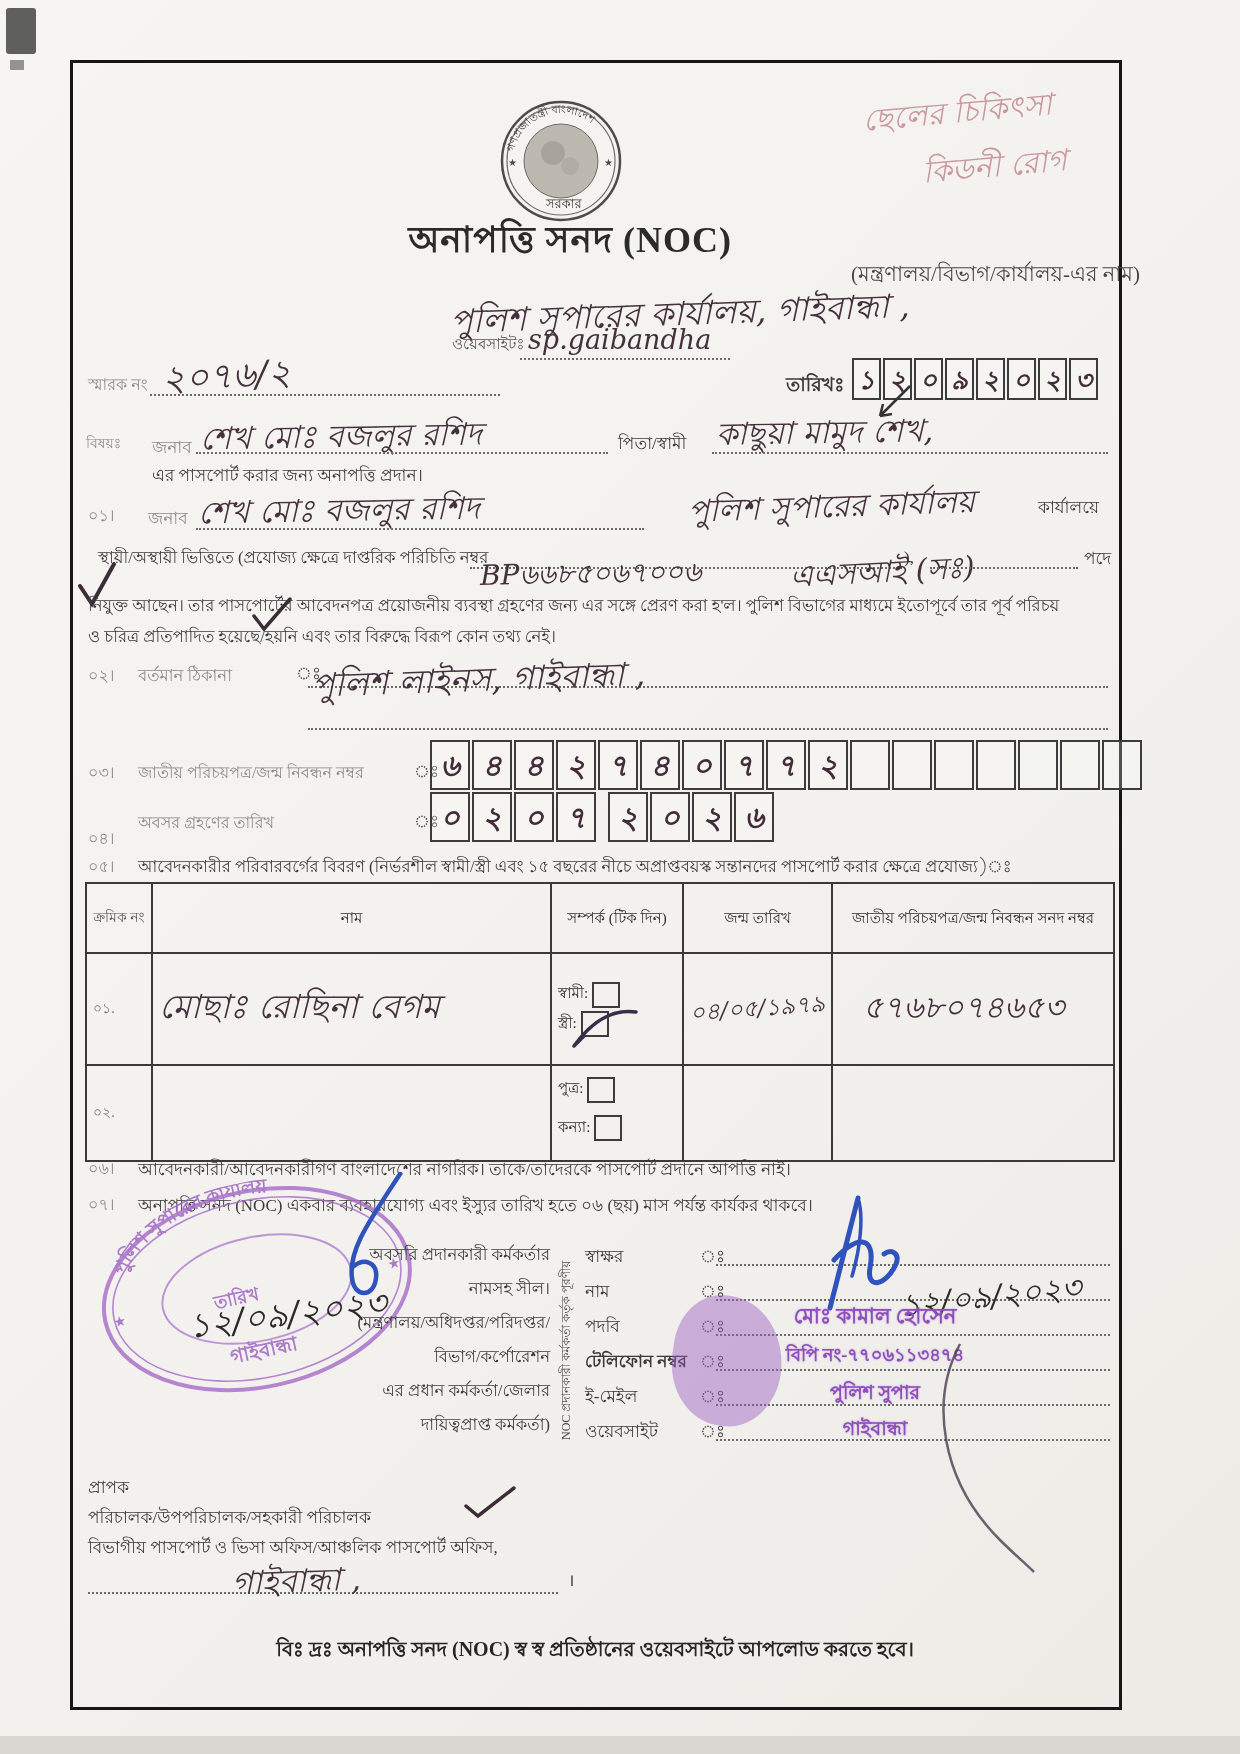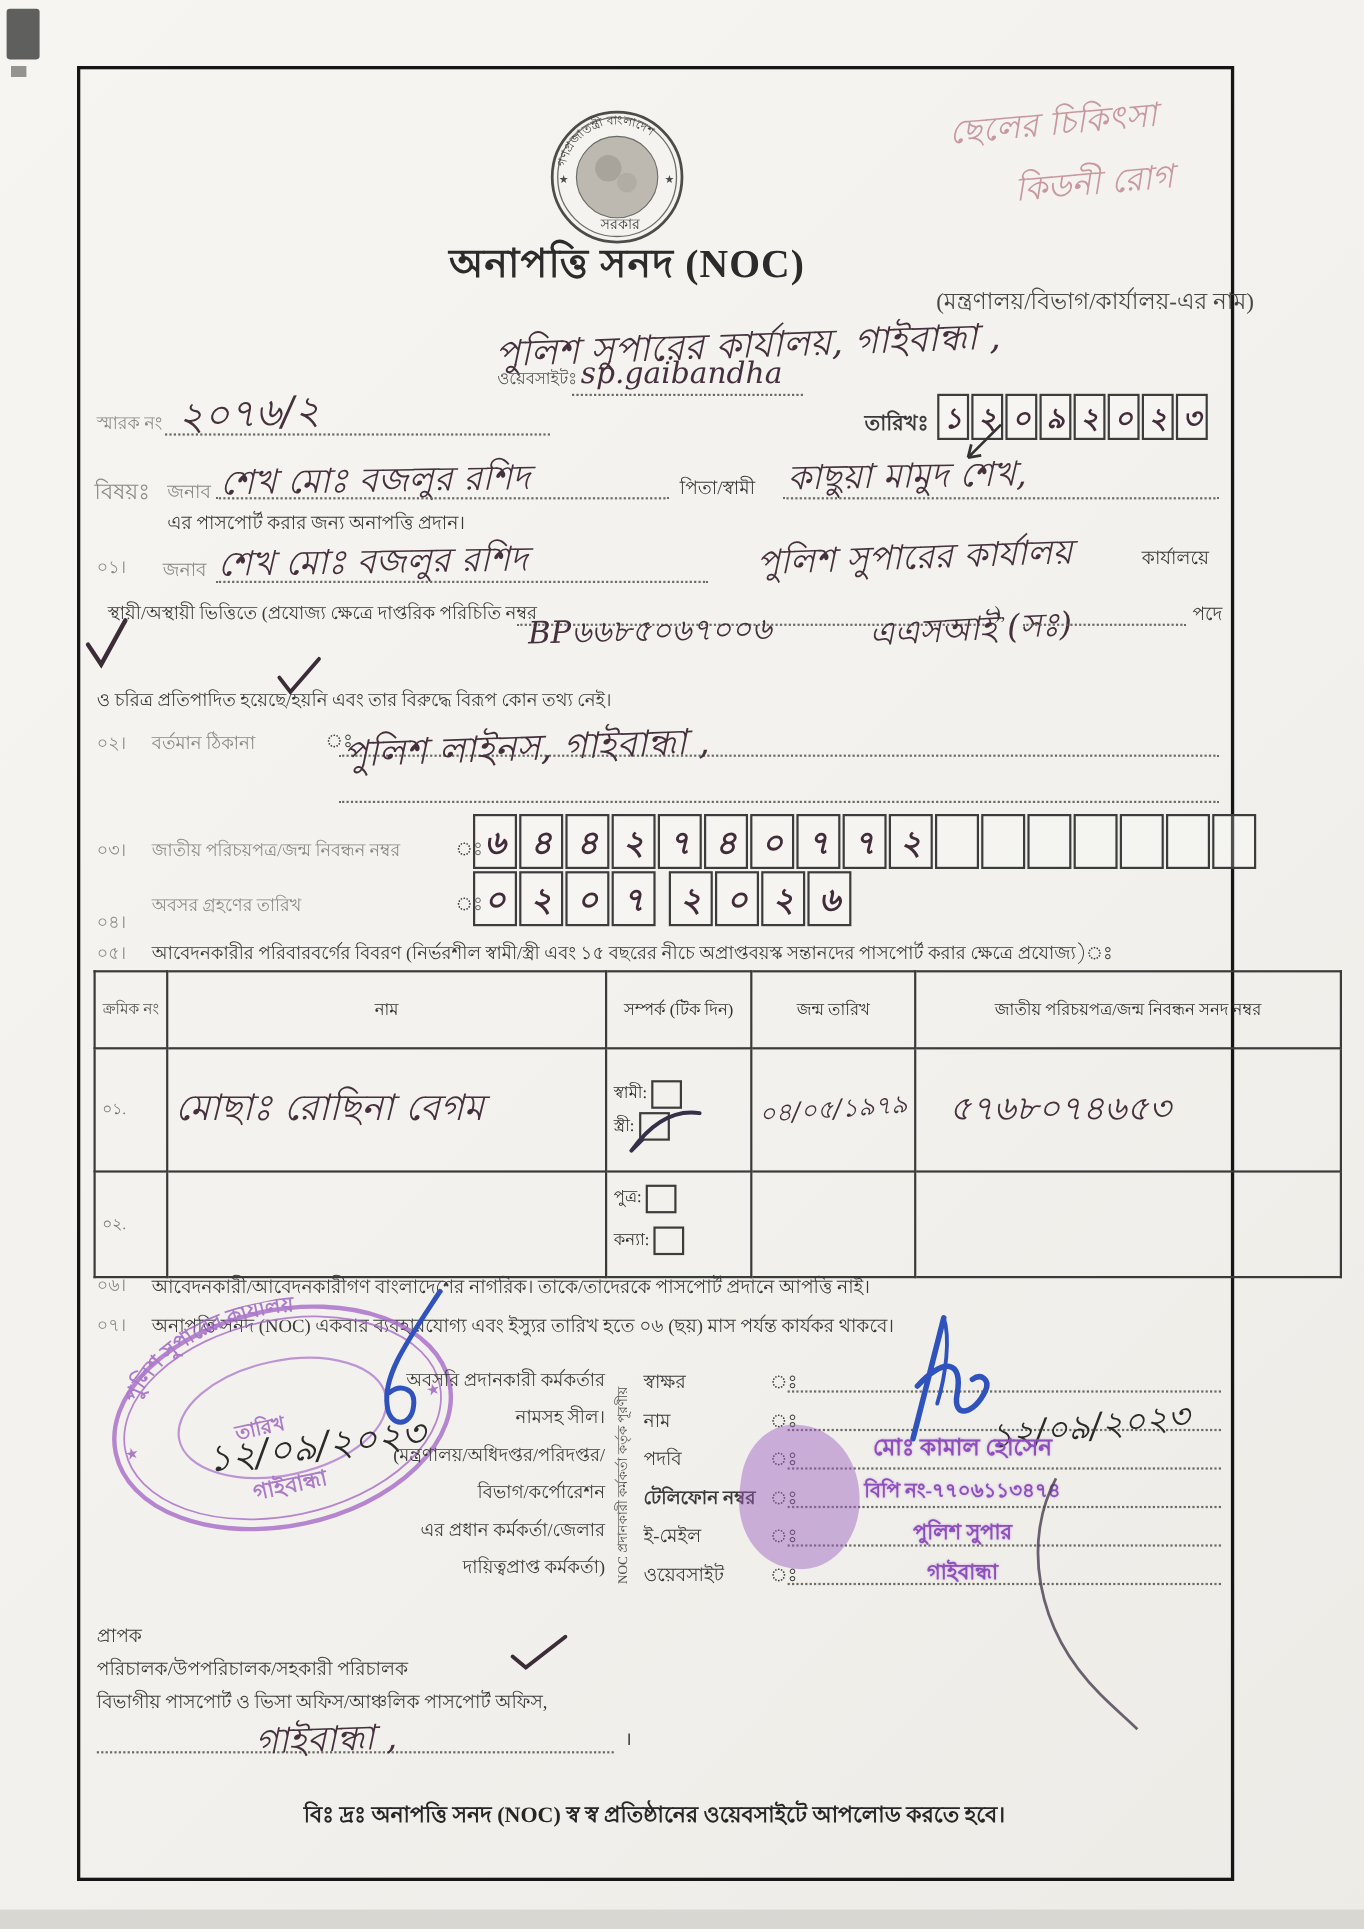--- a/index.html
+++ b/index.html
@@ -64,21 +64,21 @@
     <div class="dbox" style="width:25px;height:38px;"><span style="font-size:26px;">১</span></div>
     <div class="dbox" style="width:25px;height:38px;"><span style="font-size:26px;">২</span></div>
     <div class="dbox" style="width:25px;height:38px;"><span style="font-size:26px;">০</span></div>
     <div class="dbox" style="width:25px;height:38px;"><span style="font-size:26px;">৯</span></div>
     <div class="dbox" style="width:25px;height:38px;"><span style="font-size:26px;">২</span></div>
     <div class="dbox" style="width:25px;height:38px;"><span style="font-size:26px;">০</span></div>
     <div class="dbox" style="width:25px;height:38px;"><span style="font-size:26px;">২</span></div>
     <div class="dbox" style="width:25px;height:38px;"><span style="font-size:26px;">৩</span></div>
   </div>
 
-  <div class="abs pr faint" style="left:86px;top:432px;font-size:20px;">বিষয়ঃ</div>
+  <div class="abs pr faint" style="left:86px;top:432px;font-size:14px;">বিষয়ঃ</div>
   <div class="abs pr faint" style="left:152px;top:434px;font-size:17px;">জনাব</div>
   <div class="abs hw" style="left:200px;top:412px;font-size:31px;transform:rotate(-1deg);">শেখ মোঃ বজলুর রশিদ</div>
   <div class="abs dots" style="left:196px;top:452px;width:412px;"></div>
   <svg class="abs" style="left:868px;top:382px;" width="46" height="44" viewBox="0 0 46 44">
     <path d="M42,4 L12,34 M12,34 L24,32 M12,34 L15,22" stroke="#333" stroke-width="2.5" fill="none"></path>
   </svg>
   <div class="abs pr" style="left:618px;top:430px;font-size:17px;">পিতা/স্বামী</div>
   <div class="abs hw" style="left:716px;top:408px;font-size:31px;transform:rotate(-1deg);">কাছুয়া মামুদ শেখ,</div>
   <div class="abs dots" style="left:712px;top:452px;width:396px;"></div>
   <div class="abs pr" style="left:152px;top:462px;font-size:17px;">এর পাসপোর্ট করার জন্য অনাপত্তি প্রদান।</div>
@@ -92,20 +92,21 @@
   <svg class="abs" style="left:76px;top:560px;" width="42" height="48" viewBox="0 0 42 48">
     <path d="M4,26 L16,44 L38,4" stroke="#3c2c38" stroke-width="4" fill="none" stroke-linecap="round"></path>
   </svg>
   <div class="abs pr" style="left:98px;top:545px;font-size:16.5px;">স্থায়ী/অস্থায়ী ভিত্তিতে (প্রযোজ্য ক্ষেত্রে দাপ্তরিক পরিচিতি নম্বর</div>
   <div class="abs dots" style="left:470px;top:567px;width:432px;"></div>
   <div class="abs hw" style="left:480px;top:552px;font-size:28px;transform:rotate(-1deg);">BP৬৬৮৫০৬৭০০৬</div>
   <div class="abs pr" style="left:904px;top:548px;font-size:17px;">),</div>
   <div class="abs hw" style="left:790px;top:548px;font-size:30px;transform:rotate(-3deg);">এএসআই (সঃ)</div>
   <div class="abs dots" style="left:930px;top:567px;width:148px;"></div>
   <div class="abs pr" style="left:1084px;top:545px;font-size:17px;">পদে</div>
+  <div class="abs pr" style="left:88px;top:593px;font-size:16.5px;width:1030px;">নিযুক্ত আছেন। তার পাসপোর্টের আবেদনপত্র প্রয়োজনীয় ব্যবস্থা গ্রহণের জন্য এর সঙ্গে প্রেরণ করা হ'ল। পুলিশ বিভাগের মাধ্যমে  ইতোপূর্বে তার পূর্ব পরিচয়</div>
   <svg class="abs" style="left:250px;top:596px;" width="44" height="36" viewBox="0 0 44 36">
     <path d="M4,20 L14,33 L40,3" stroke="#3c2c38" stroke-width="3.5" fill="none" stroke-linecap="round"></path>
   </svg>
   <div class="abs pr" style="left:88px;top:624px;font-size:16.5px;">ও চরিত্র প্রতিপাদিত হয়েছে/হয়নি এবং তার বিরুদ্ধে বিরূপ কোন তথ্য নেই।</div>
 
   <div class="abs pr faint" style="left:88px;top:663px;font-size:16px;">০২।</div>
   <div class="abs pr faint" style="left:138px;top:663px;font-size:16.5px;">বর্তমান ঠিকানা</div>
   <div class="abs pr" style="left:296px;top:660px;font-size:17px;">ঃ</div>
   <div class="abs dots" style="left:308px;top:686px;width:800px;"></div>
   <div class="abs hw" style="left:312px;top:654px;font-size:33px;transform:rotate(-2deg);">পুলিশ লাইনস, গাইবান্ধা ,</div>
@@ -144,21 +145,21 @@
     <div class="dbox" style="width:36px;height:46px;margin-right:8px;"><span style="font-size:30px;">৭</span></div>
     <div class="dbox" style="width:36px;height:46px;"><span style="font-size:30px;">২</span></div>
     <div class="dbox" style="width:36px;height:46px;"><span style="font-size:30px;">০</span></div>
     <div class="dbox" style="width:36px;height:46px;"><span style="font-size:30px;">২</span></div>
     <div class="dbox" style="width:36px;height:46px;"><span style="font-size:30px;">৬</span></div>
   </div>
 
   <div class="abs pr faint" style="left:88px;top:854px;font-size:16px;">০৫।</div>
   <div class="abs pr" style="left:138px;top:854px;font-size:16.5px;">আবেদনকারীর পরিবারবর্গের বিবরণ (নির্ভরশীল স্বামী/স্ত্রী এবং ১৫ বছরের নীচে অপ্রাপ্তবয়স্ক সন্তানদের পাসপোর্ট করার ক্ষেত্রে প্রযোজ্য)ঃ</div>
 
-  <table class="fam abs" style="left:85px;top:882px;width:1135px;">
+  <table class="fam abs" style="left:85px;top:882px;width:1030px;">
     <tbody>
         <tr style="height:70px;">
       <th style="width:52px;font-size:14px;font-weight:normal;color:#555;">ক্রমিক নং</th>
       <th style="width:385px;font-size:15px;font-weight:normal;">নাম</th>
       <th style="width:118px;font-size:15px;font-weight:normal;">সম্পর্ক (টিক দিন)</th>
       <th style="width:110px;font-size:15px;font-weight:normal;">জন্ম তারিখ</th>
       <th style="font-size:15px;font-weight:normal;">জাতীয় পরিচয়পত্র/জন্ম নিবন্ধন সনদ নম্বর</th>
     </tr>
     <tr style="height:112px;">
       <td style="font-size:14px;color:#777;">০১.</td>

